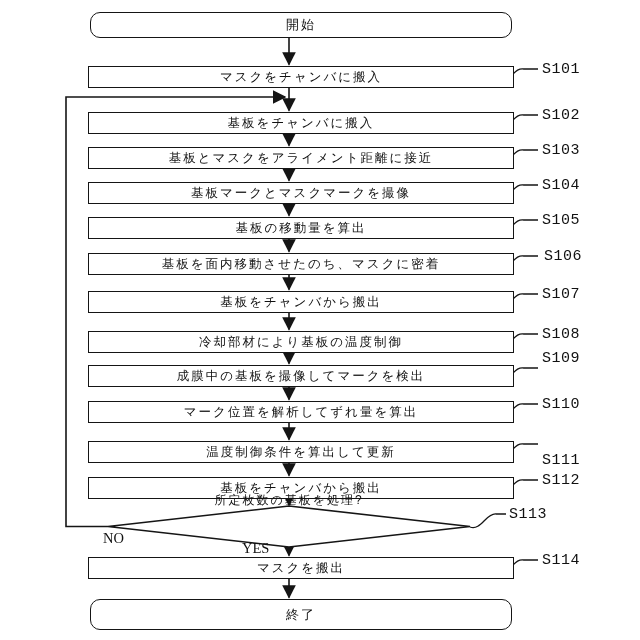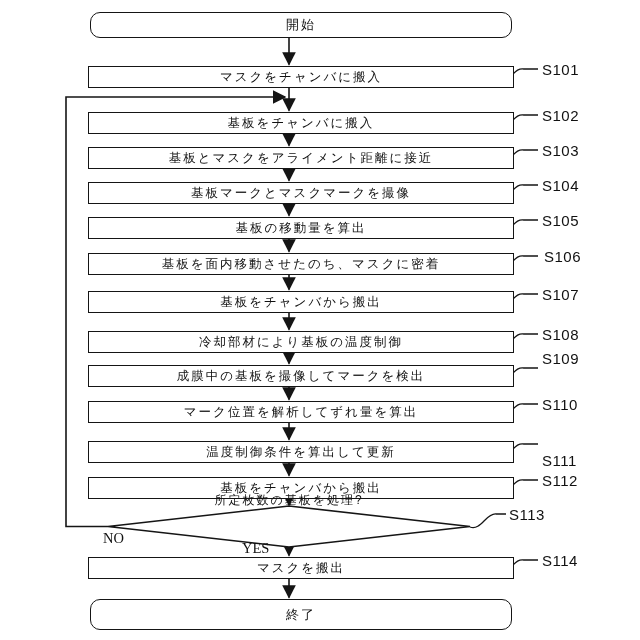--- a/index.html
+++ b/index.html
@@ -26,21 +26,21 @@
     border-radius: 10px;
     font-size: 13px;
   }
   .diamond-text {
     position: absolute; left: 289px; top: 500px;
     transform: translate(-50%, -50%);
     font-size: 12px; letter-spacing: 2px; white-space: nowrap;
   }
   .step-label {
     position: absolute;
-    font-family: Liberation Sans, sans-serif;
+    font-family: Liberation Mono, monospace;
     font-size: 15px; letter-spacing: 0.5px;
     white-space: nowrap;
   }
   .branch-label {
     position: absolute;
     font-family: "Liberation Serif", serif;
     font-size: 14.5px;
     white-space: nowrap;
   }
 </style>

